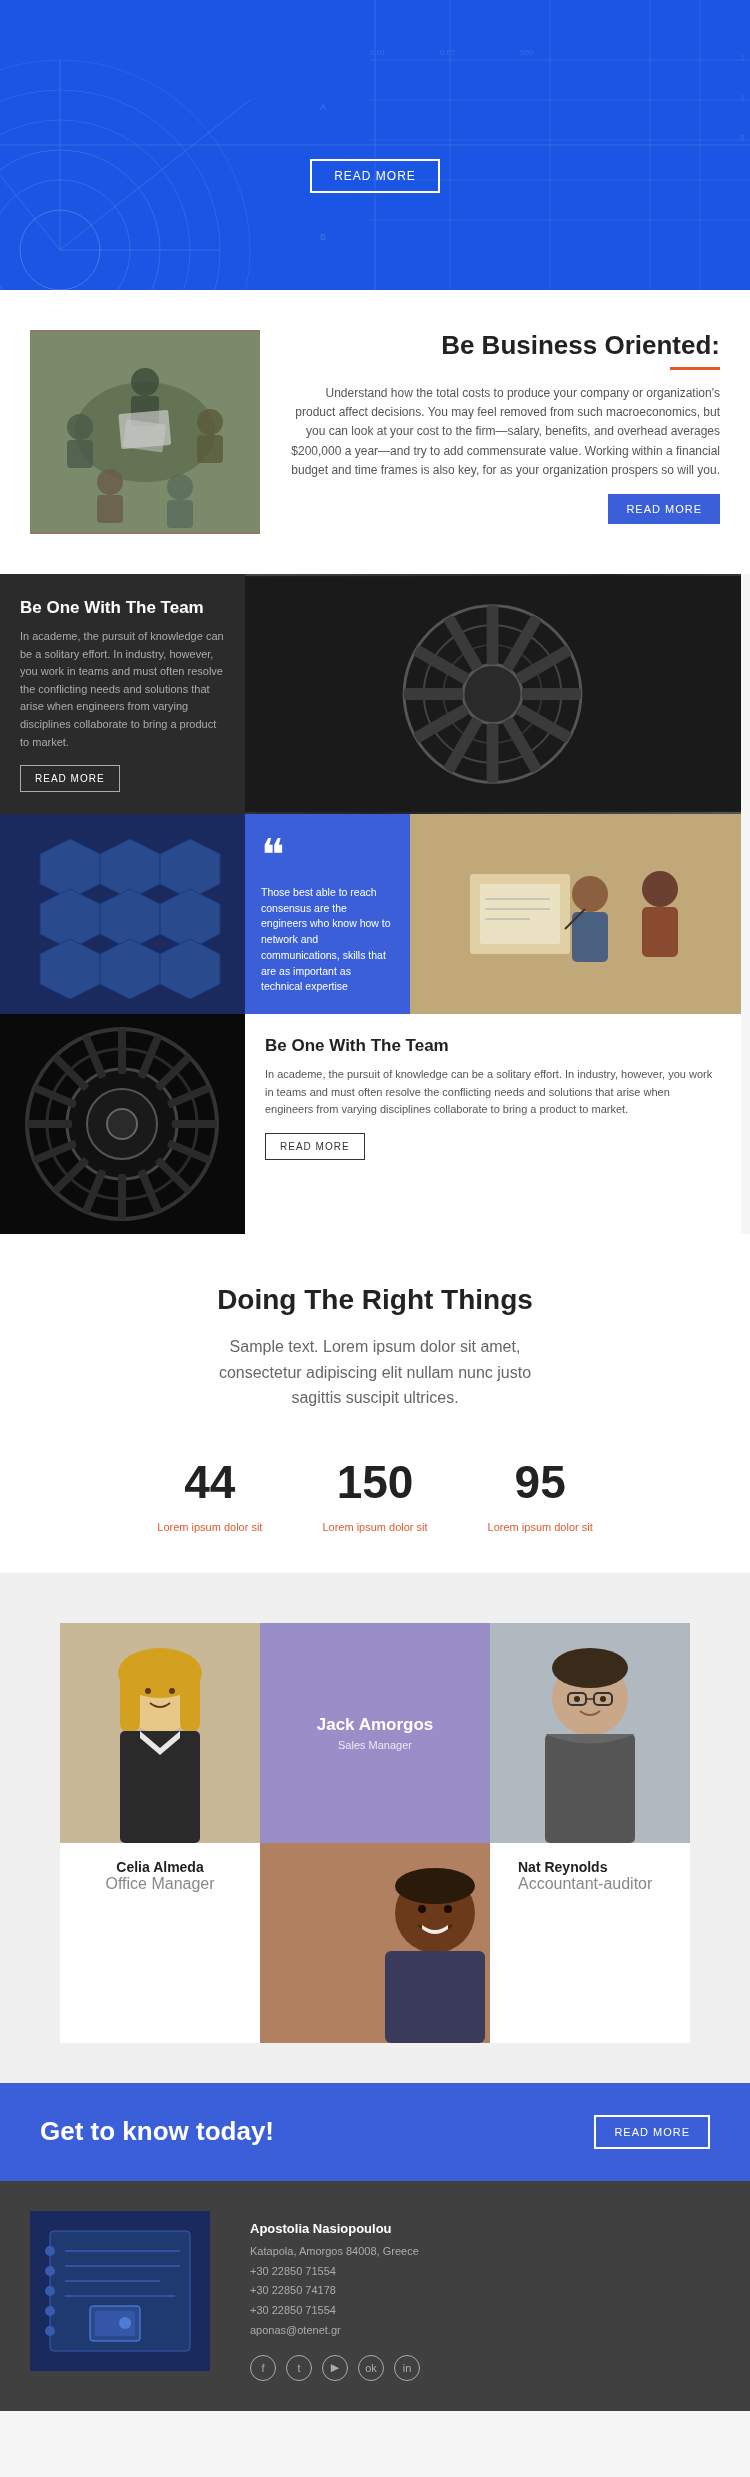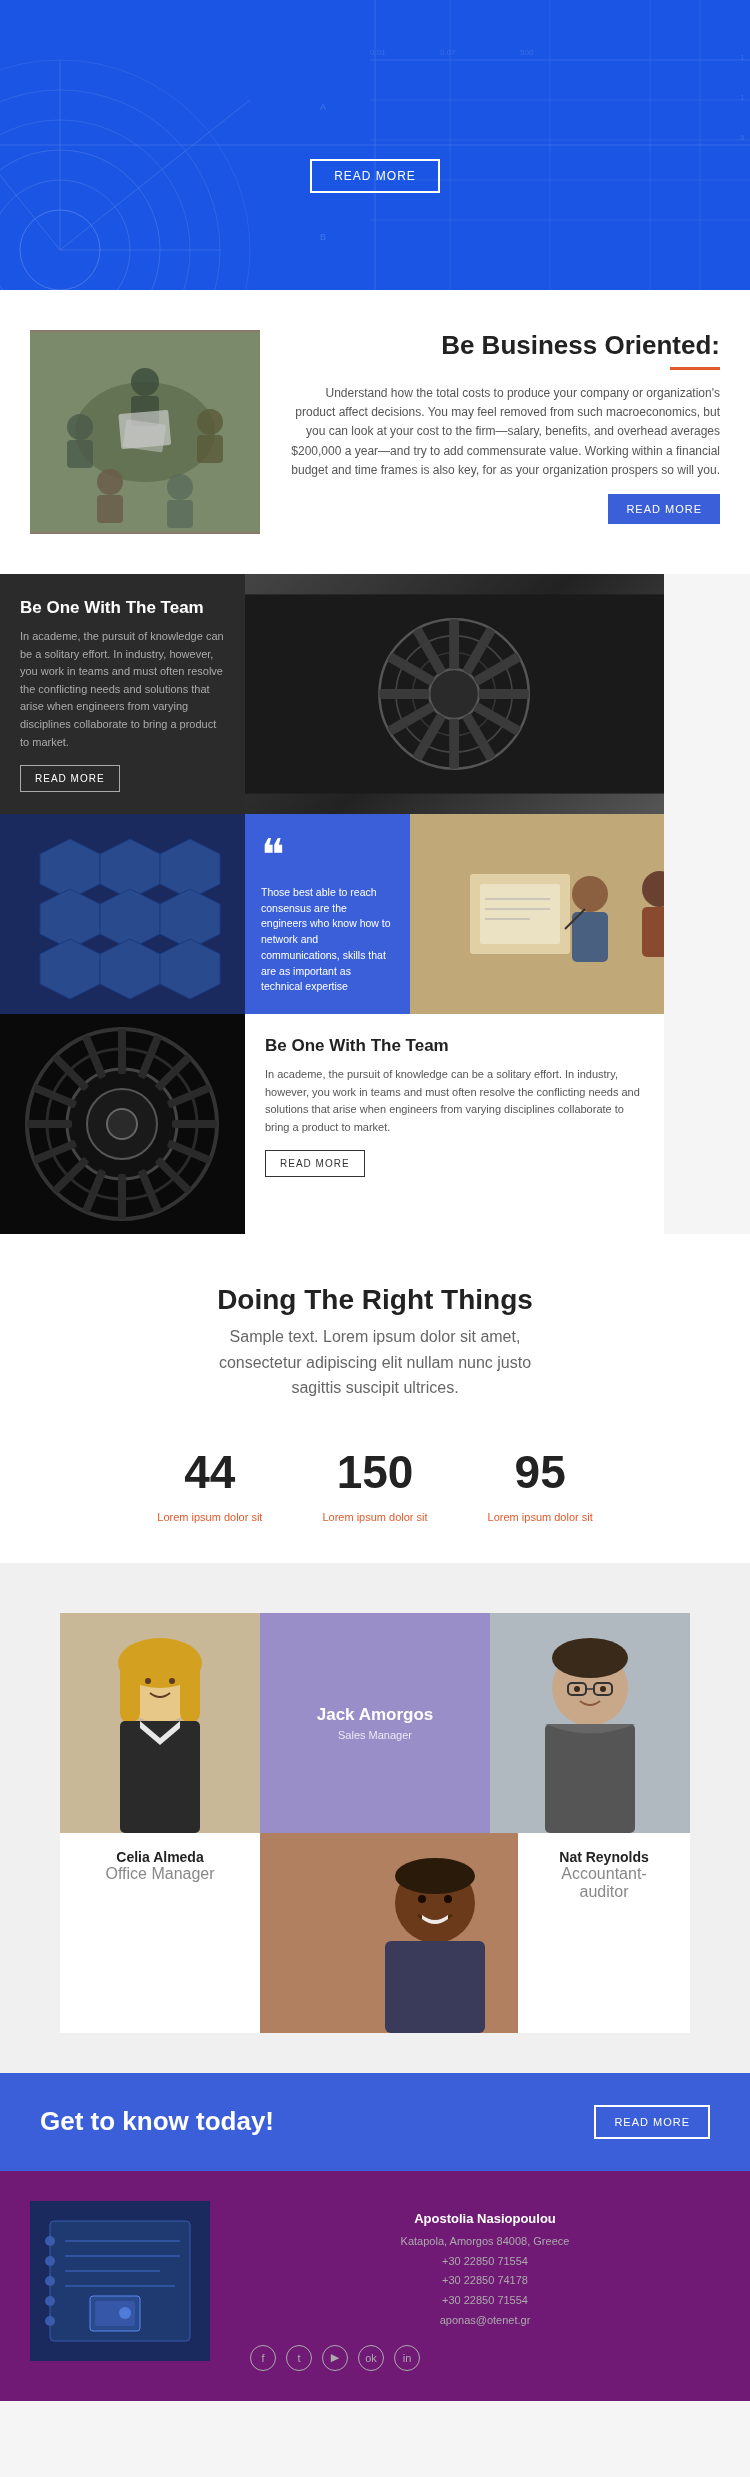--- a/index.html
+++ b/index.html
@@ -91,21 +91,21 @@
       color: white;
       border: none;
       padding: 9px 18px;
       font-size: 11px;
       letter-spacing: 1px;
       cursor: pointer;
     }
 
     
     .team-grid-section {
-      width: 664px;
+      width: 741px;
       background: #2b2b2b;
     }
     .team-grid-top {
       display: flex;
       height: 240px;
     }
     .team-grid-left {
       width: 245px;
       background: #2b2b2b;
       padding: 24px 20px;
@@ -243,21 +243,21 @@
     
     .doing-section {
       background: white;
       padding: 50px 30px 40px;
       text-align: center;
     }
     .doing-title {
       font-size: 28px;
       font-weight: bold;
       color: #222;
-      margin-bottom: 8px;
+      margin-bottom: 18px;
     }
     .doing-text {
       font-size: 16px;
       color: #666;
       line-height: 1.6;
       max-width: 360px;
       margin: 0 auto 44px;
     }
     .stats-row {
       display: flex;
@@ -334,22 +334,21 @@
       flex: 1;
       background: #b0a090;
       overflow: hidden;
     }
     .middle-person-photo {
       width: 100%;
       height: 200px;
       background: linear-gradient(180deg, #d0b090 0%, #906040 100%);
     }
     .member-bottom-right {
-      width: 172px;
-      text-align: center;
+      width: 200px;
       padding: 16px 28px;
       background: white;
     }
     .member-sub-name {
       font-size: 14px;
       font-weight: bold;
       color: #222;
     }
     .member-sub-role {
       font-size: 16px;
@@ -374,25 +373,24 @@
       background: transparent;
       color: white;
       padding: 9px 18px;
       font-size: 11px;
       letter-spacing: 1px;
       cursor: pointer;
     }
 
     
     .footer {
-      background: #701a75;
+      background: #404040;
       display: flex;
       padding: 30px;
       gap: 20px;
-      text-align: center;
     }
     .footer-img {
       width: 180px;
       height: 160px;
       background: linear-gradient(135deg, #444, #222);
       flex-shrink: 0;
       overflow: hidden;
       position: relative;
     }
     .blueprint-small {

